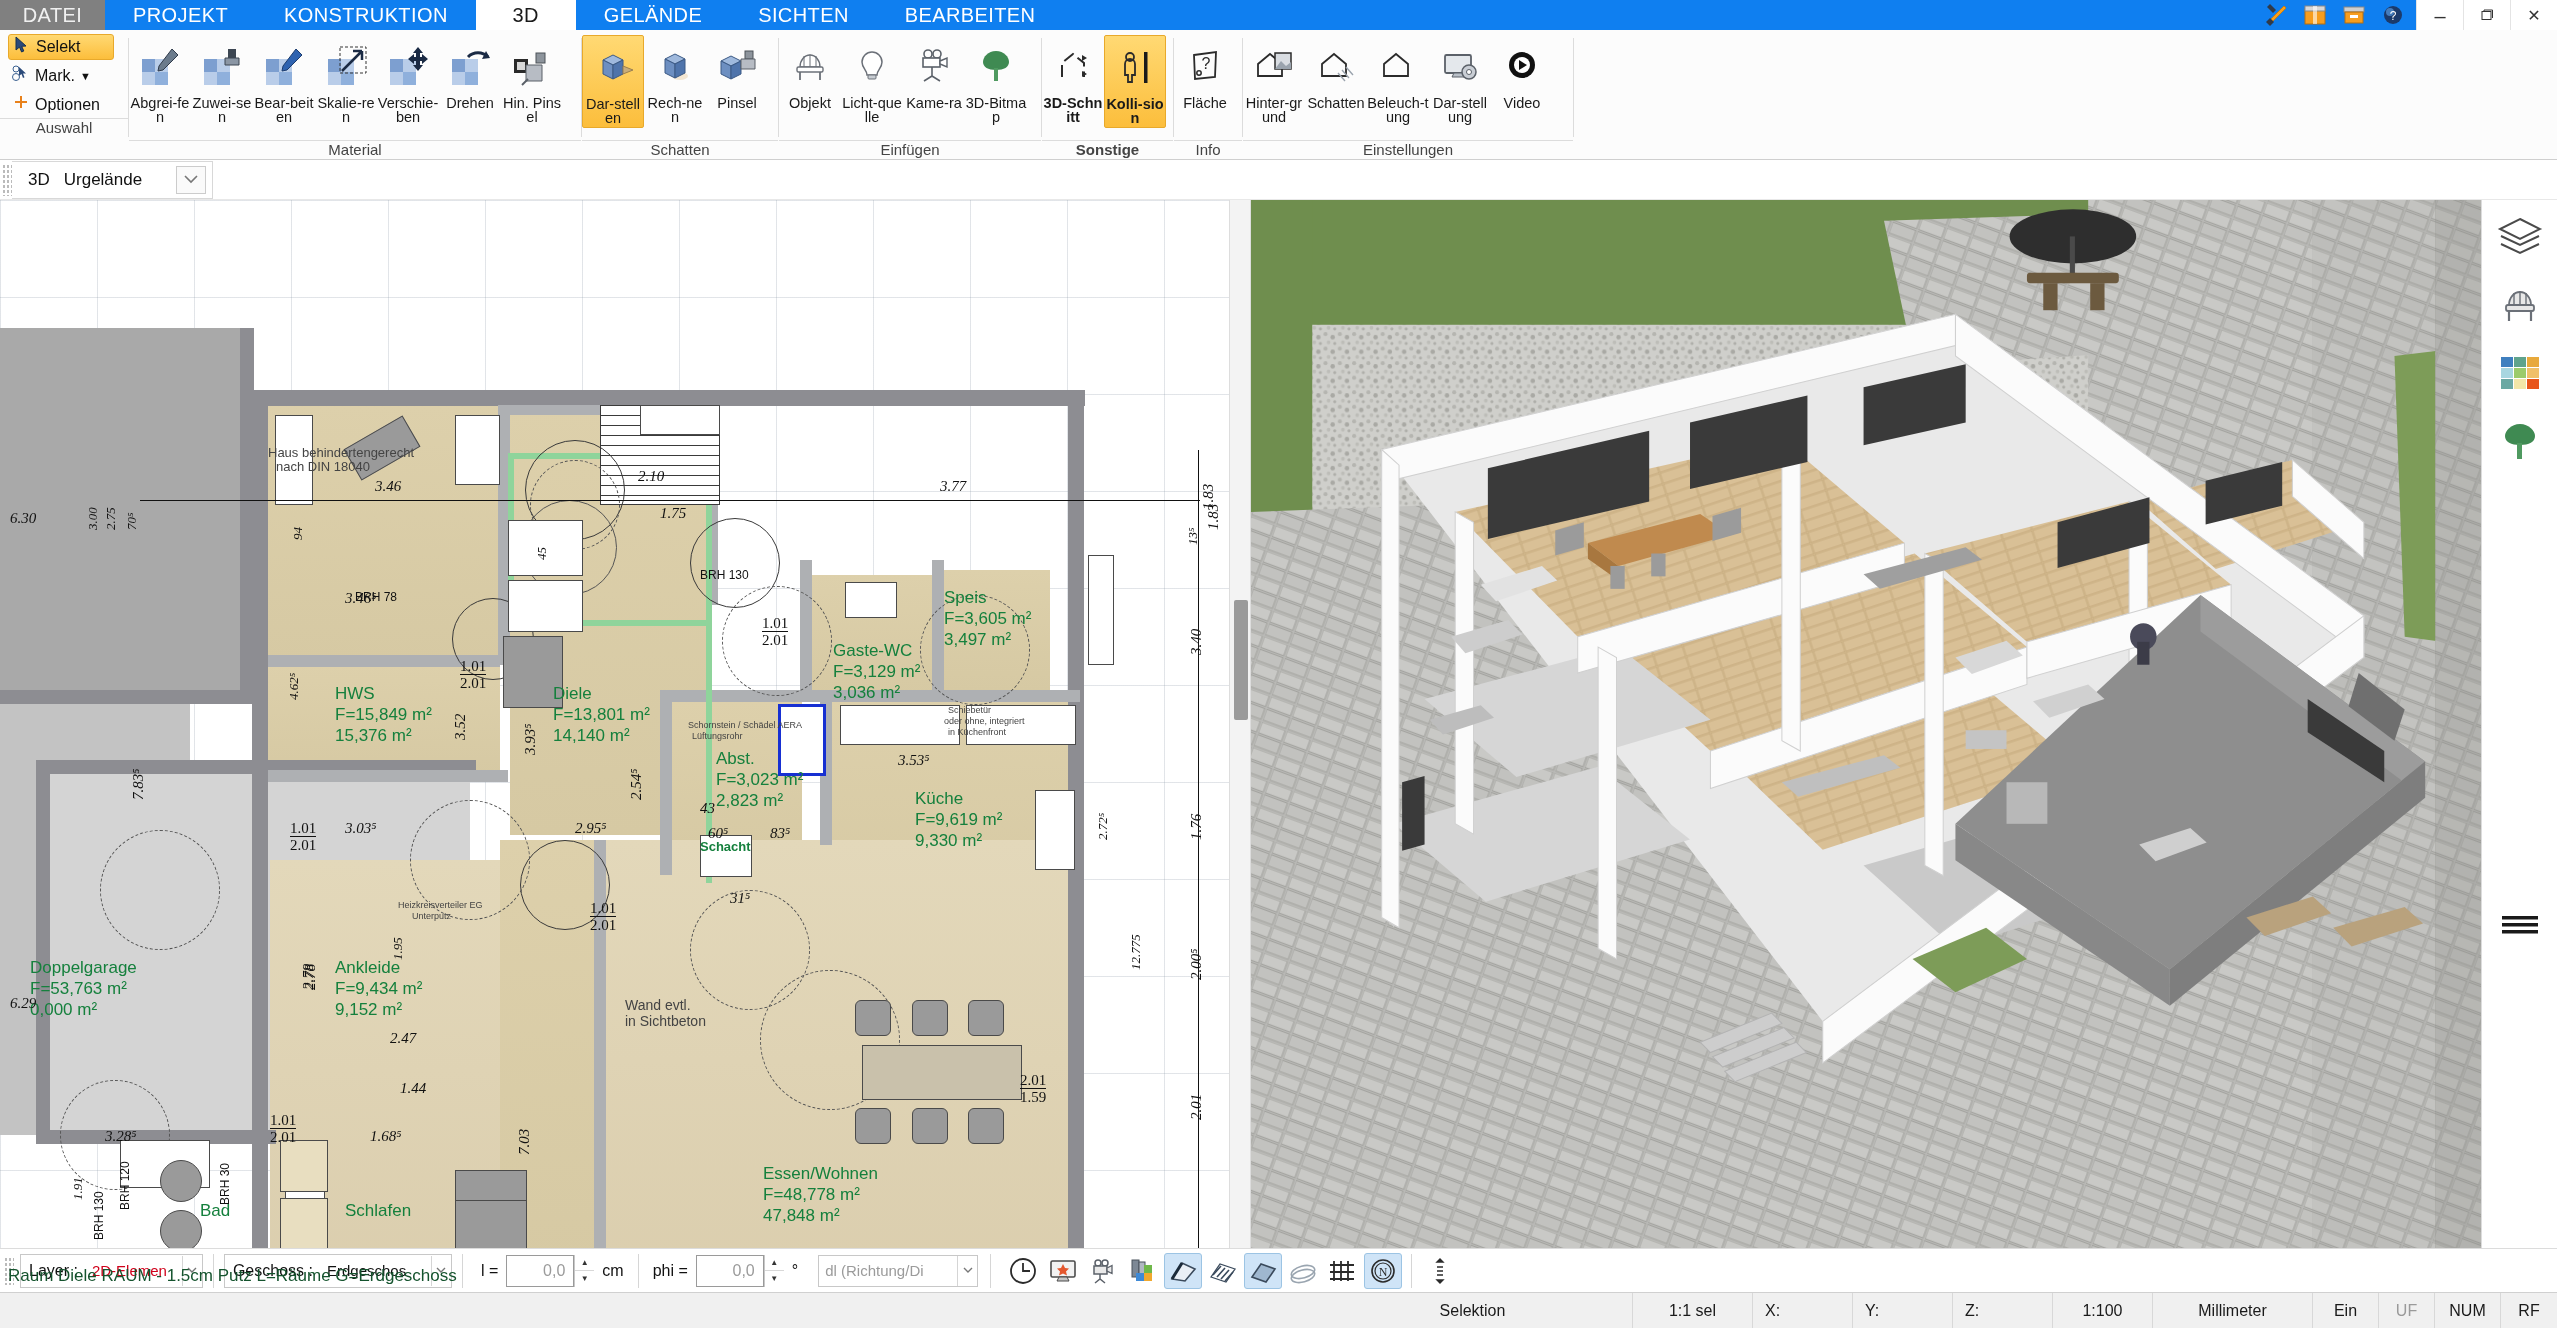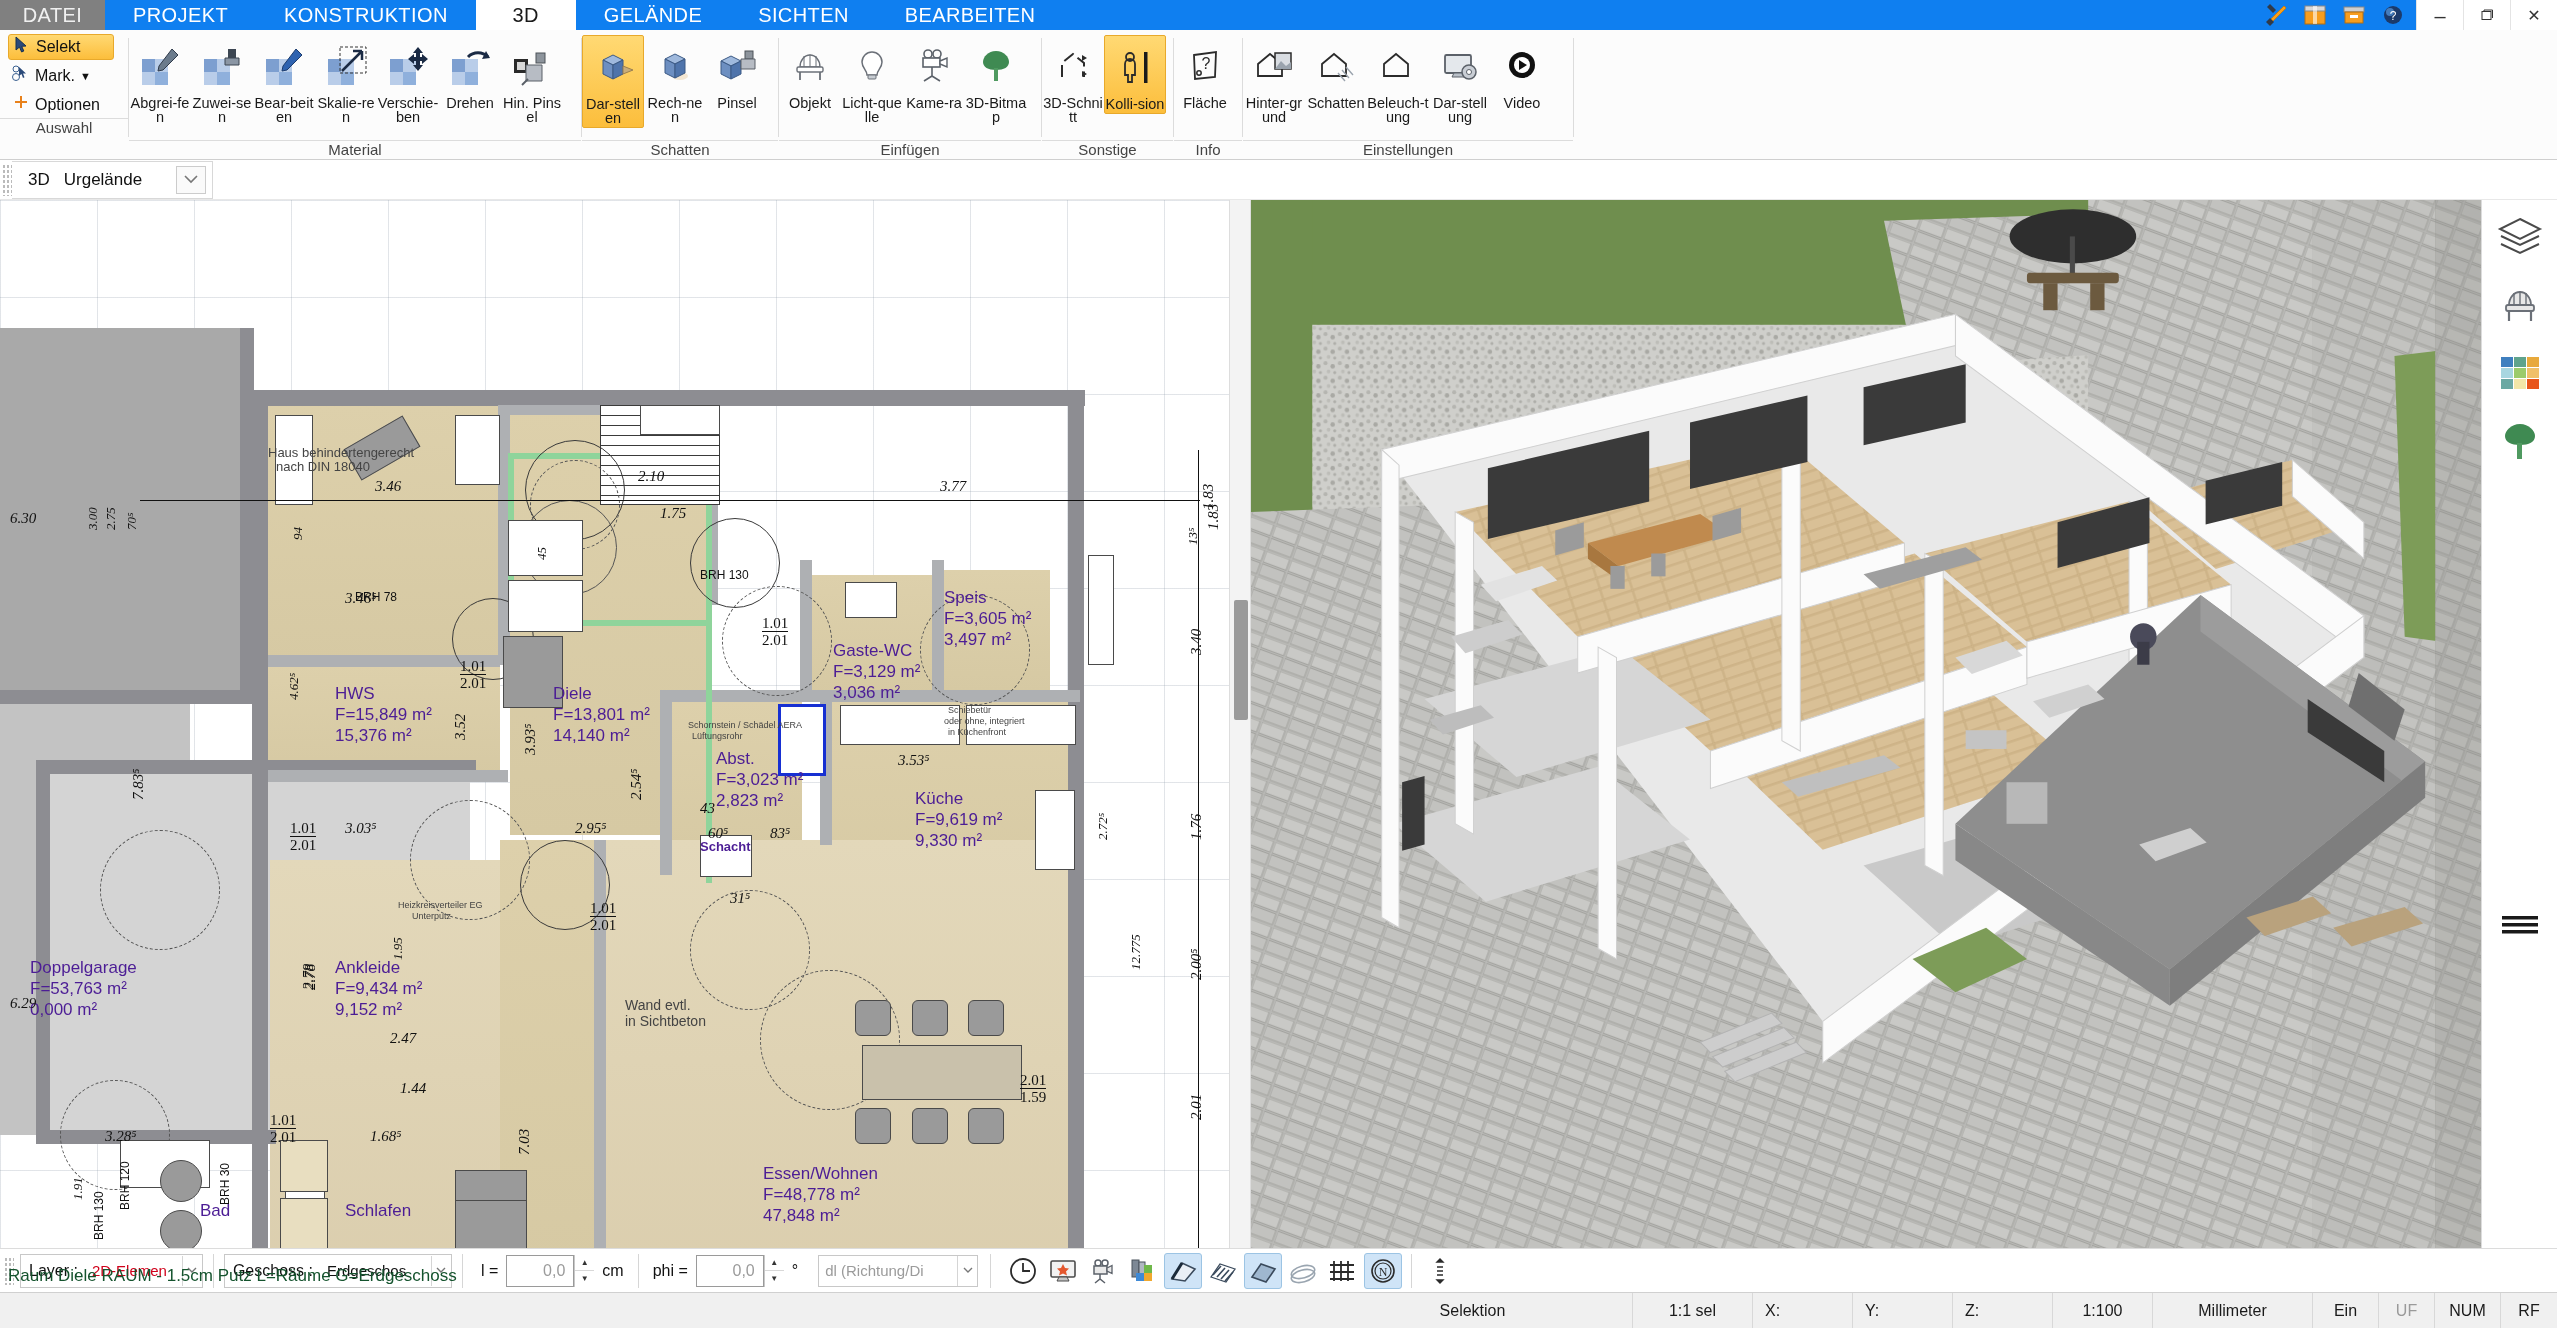--- a/index.html
+++ b/index.html
@@ -97,21 +97,21 @@
   .plan { position: absolute; inset: 0; }
   .rm { position: absolute; }
   .rm.wood  { background: linear-gradient(#ddd0ab,#d6c9a3); }
   .rm.wood2 { background: linear-gradient(#e3d8ba,#dbceae); }
   .rm.gray  { background: #a9a9a9; }
   .rm.gray2 { background: #c3c3c3; }
   .rm.lgray { background: #d4d4d4; }
   .wall { position: absolute; background: #8d8d92; }
   .wallin { position: absolute; background: #aeb0b3; }
   .greenw { position: absolute; background: #8fd49b; }
-  .rlabel { position: absolute; font-size: 17px; color: #4c1d95; line-height: 21px; white-space: nowrap;
+  .rlabel { position: absolute; font-size: 17px; color: #15803d; line-height: 21px; white-space: nowrap;
             font-family: "Liberation Sans", sans-serif; }
   .dim { position: absolute; font-size: 15px; color: #111; font-style: italic; white-space: nowrap;
          font-family: "Liberation Serif", serif; }
   .dim.v { transform-origin: 0 0; transform: rotate(-90deg); }
   .dimline { position: absolute; background: #111; }
   .dimsmall { position: absolute; font-size: 12px; color: #111; white-space: nowrap; font-family:"Liberation Sans",sans-serif; }
   .note { position: absolute; font-size: 9px; color: #444; line-height: 10px; white-space: nowrap; }
   .boxdim { position: absolute; font-size: 15px; color: #111; text-align: center;
             font-family: "Liberation Serif", serif; line-height: 16px; }
   .boxdim .u { border-bottom: 1px solid #111; display: block; }
@@ -432,21 +432,21 @@
               <rect x="22" y="25" width="4" height="13" fill="#4f9a60"></rect>
             </svg>
           </div>
           <div class="rb-lbl">3D-Bitmap</div>
         </div>
       </div>
       <div class="rb-grouplabel">Einfügen</div>
     </div>
     <div class="rb-sep"></div>
 
-    <div class="rb-group" style="width:131px;">
+    <div class="rb-group" style="width:131px;font-weight:bold;">
       <div class="rb-items">
         <div class="rb-btn">
           <div class="rb-ico">
             <svg width="48" height="48" viewBox="0 0 48 48">
               <path d="M13 34 v-14 l11 -9 l11 9 v14" fill="none" stroke="#2b2b2b" stroke-width="2" stroke-dasharray="12,5"></path>
               <path d="M33 12 l5 3 l-5 3z M33 28 l5 3 l-5 3z" fill="#2b2b2b"></path>
             </svg>
           </div>
           <div class="rb-lbl">3D-Schnitt</div>
         </div>

